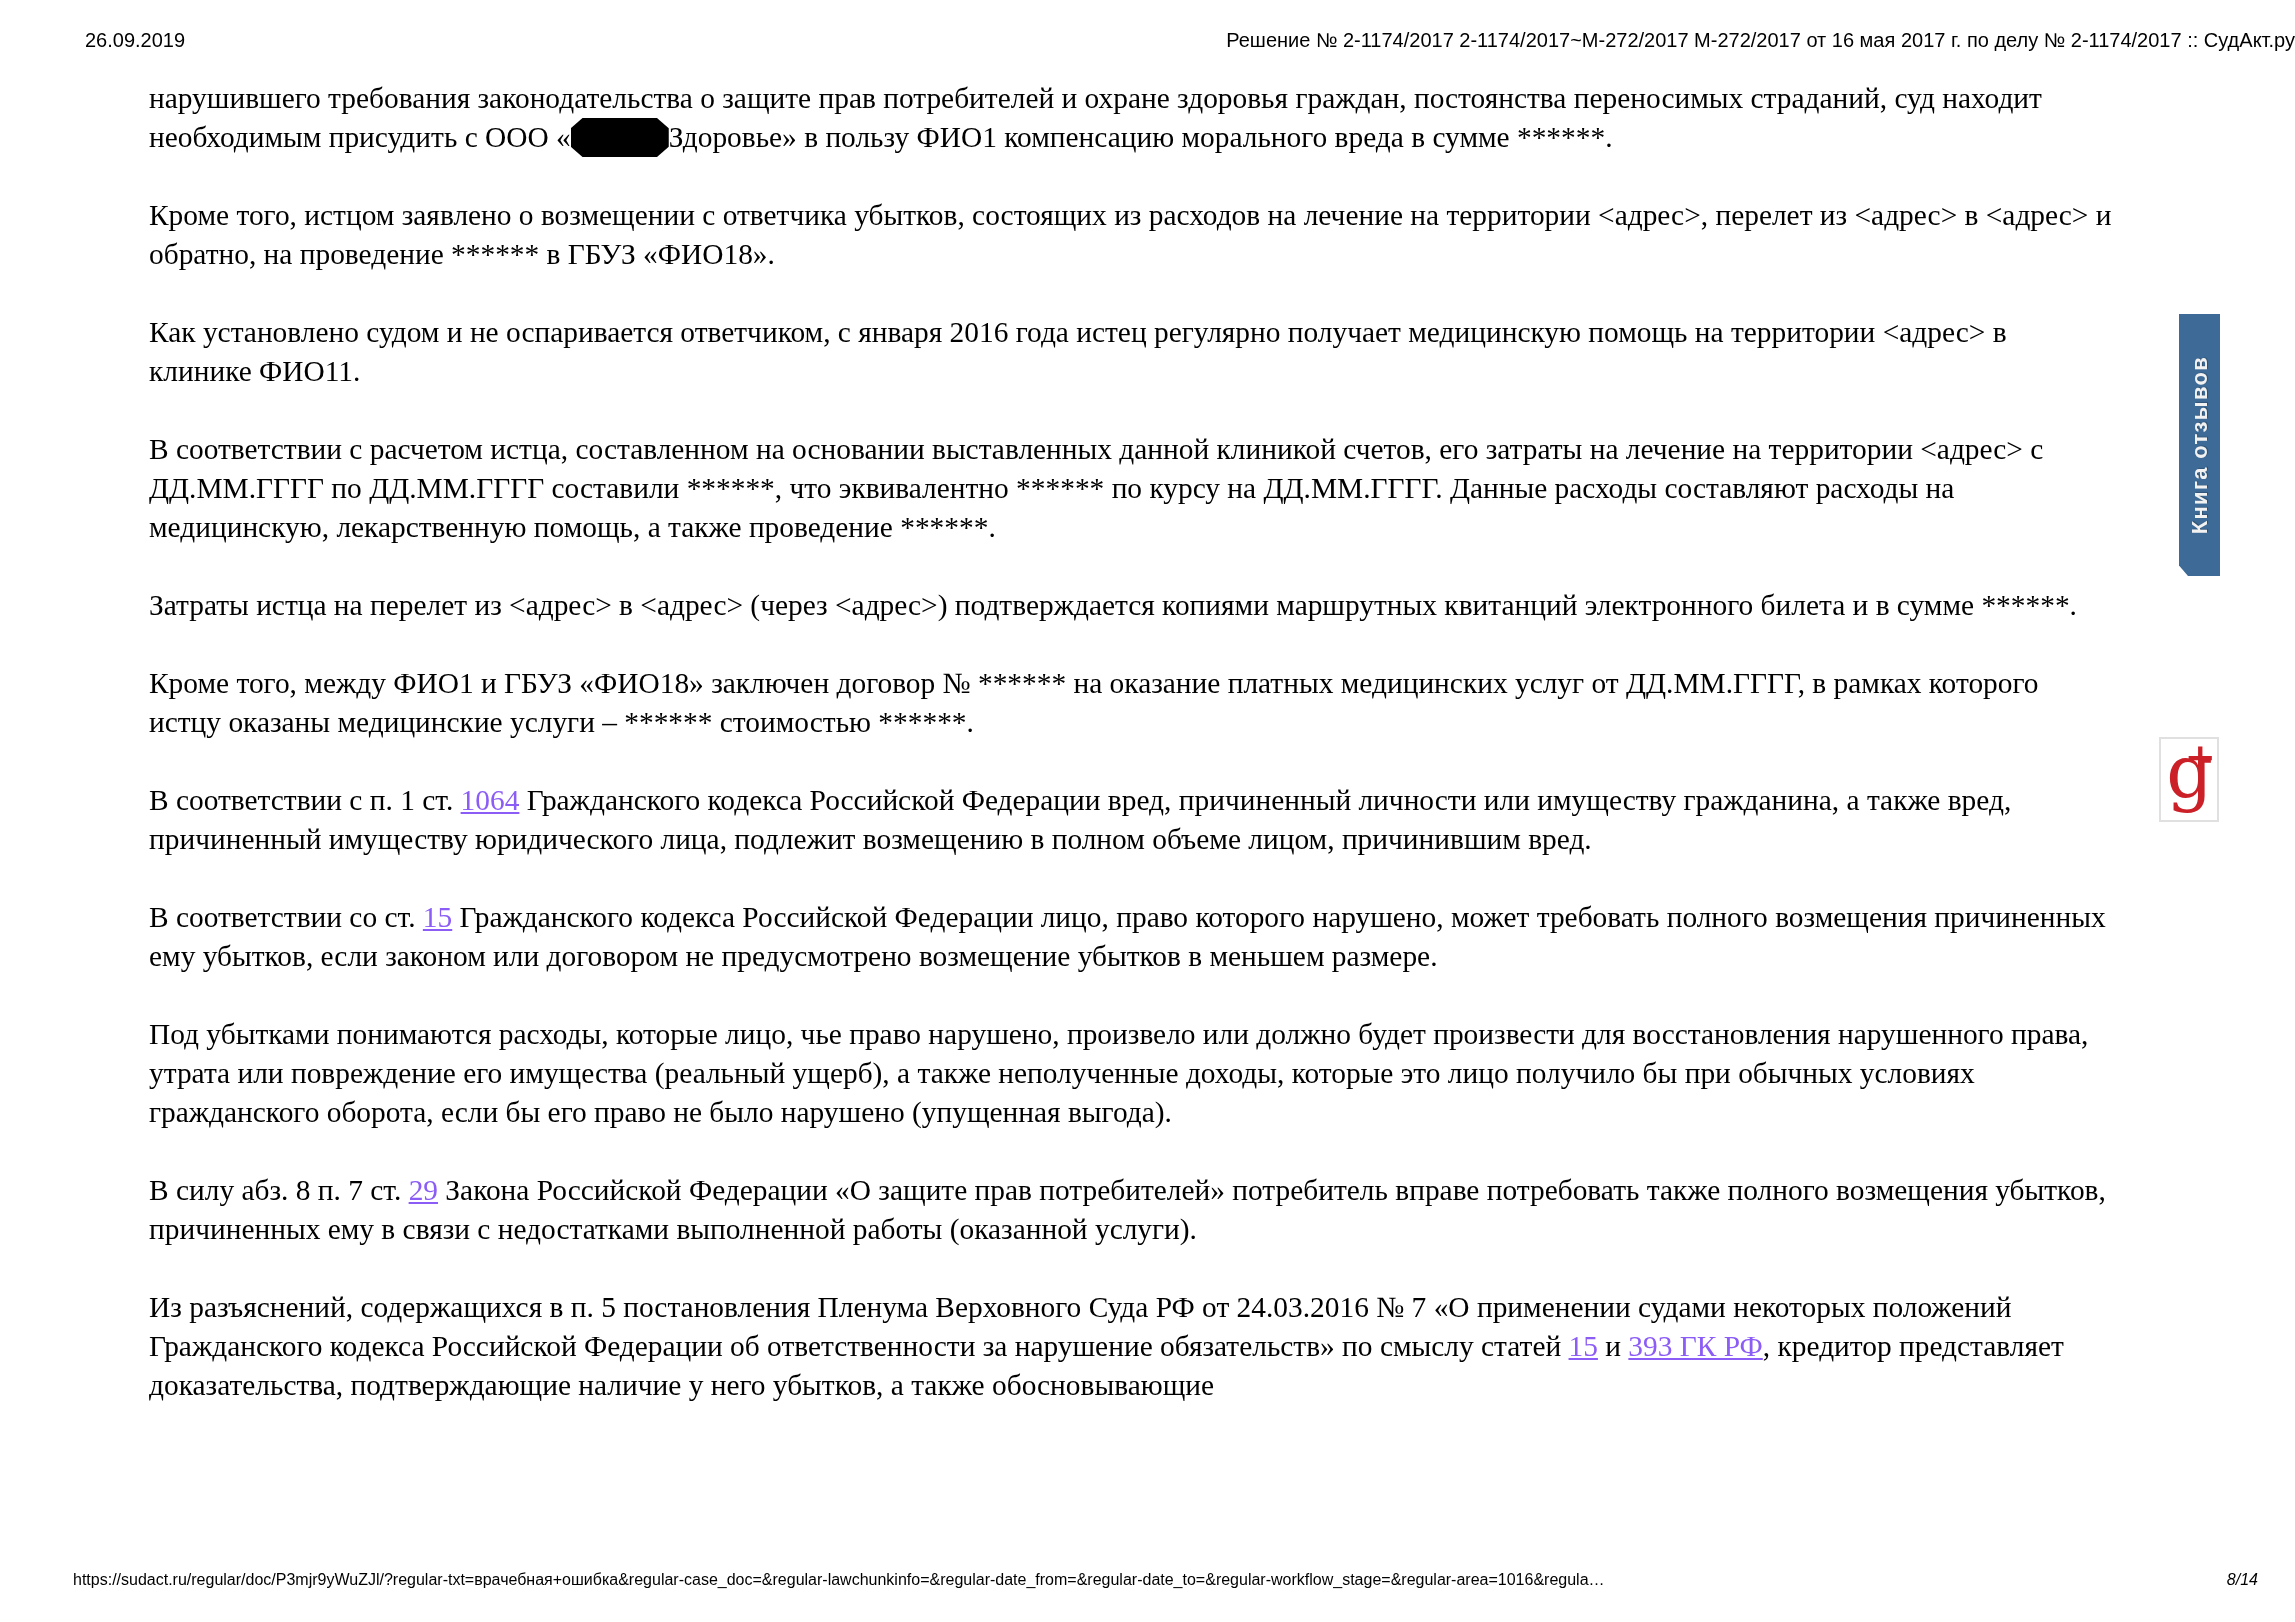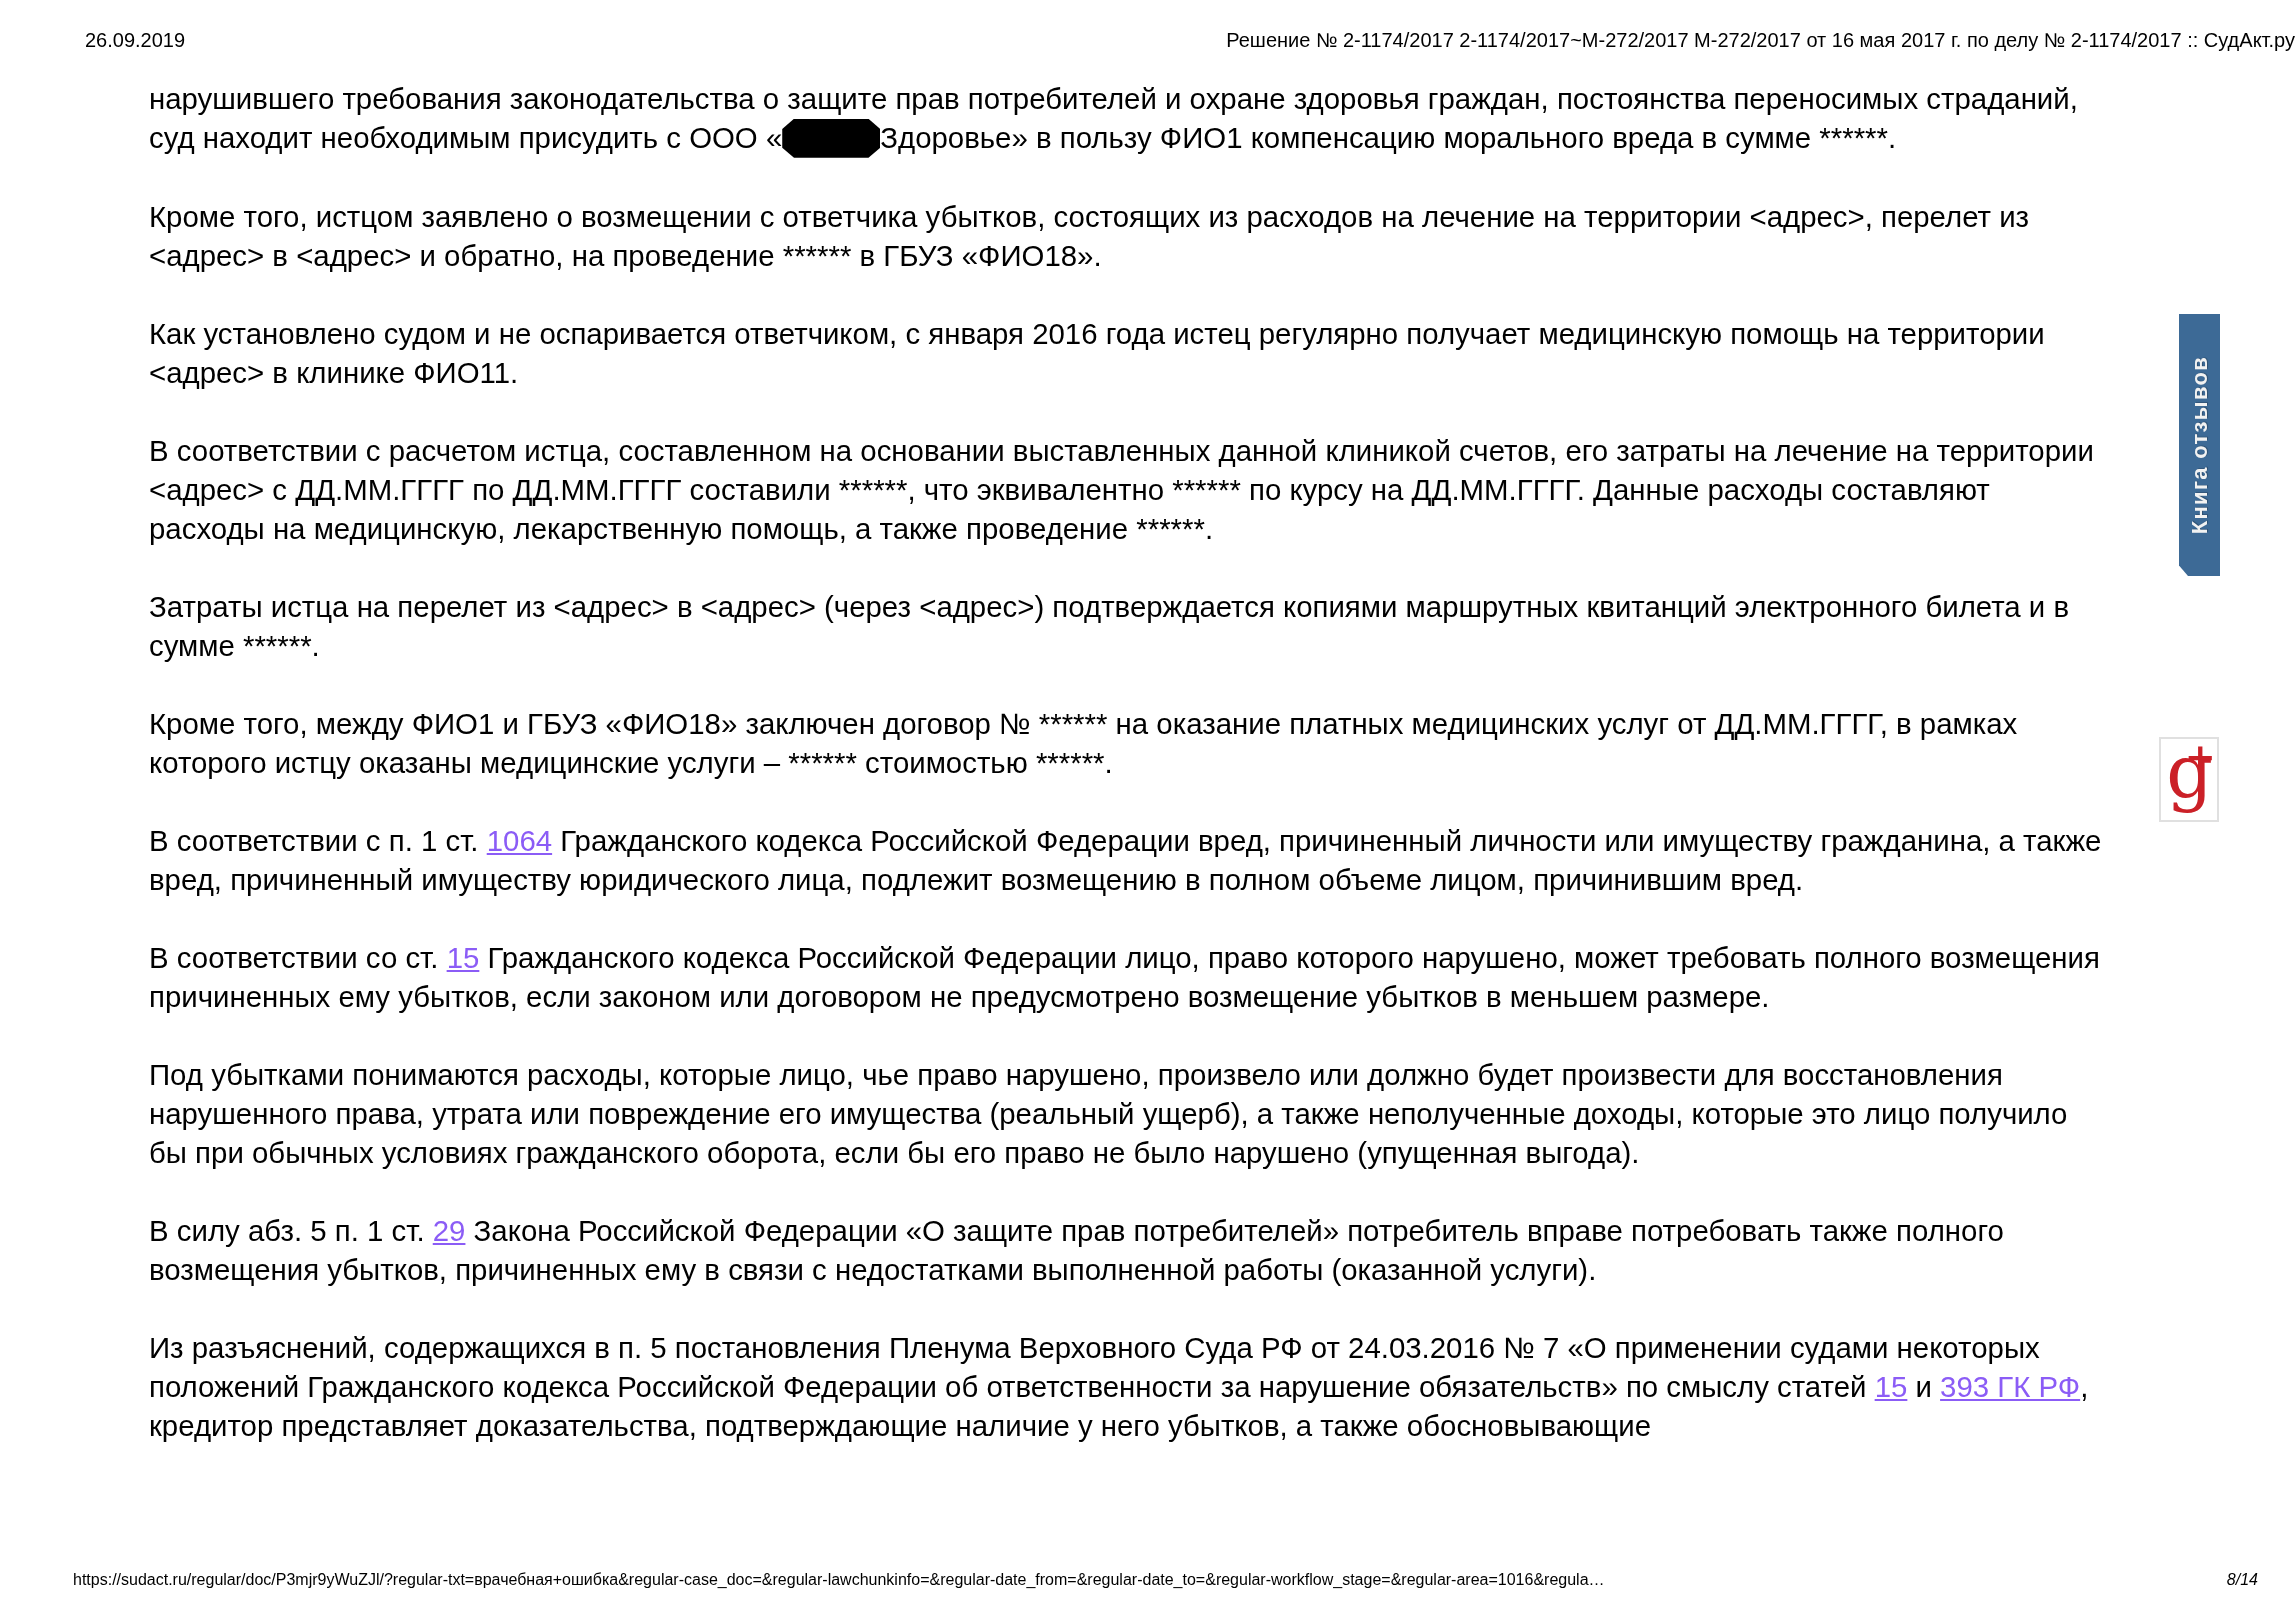--- a/index.html
+++ b/index.html
@@ -6,21 +6,21 @@
   .page{position:relative;width:2295px;height:1622px;background:#ffffff;
         font-family:"Liberation Sans",sans-serif;color:#000;overflow:hidden;}
 
   
   .print-header{position:absolute;top:27.5px;left:0;right:0;height:29px;font-size:20px;line-height:25px;}
   .ph-date{position:absolute;left:73px;top:0;margin-left:12px;}
   .ph-title{display:block;text-align:right;padding-left:9px;}
 
   
   .doc-body{position:absolute;left:149px;top:79px;width:1963px;
-            font-size:29.4px;line-height:39px;text-align:left;}
+            font-size:29.4px;line-height:39px;text-align:left;font-family:Liberation Serif, serif;}
   .doc-body p{margin:0 0 39px 0;}
   .law-link{color:#8b5cf6;text-decoration:underline;cursor:pointer;}
   .redaction{display:inline-block;width:98px;height:39px;background:#000;
              vertical-align:-9.8px;
              clip-path:polygon(12% 0,88% 0,100% 26%,100% 74%,88% 100%,12% 100%,0 74%,0 26%);}
 
   
   .feedback-tab{position:absolute;left:2179px;top:314px;width:41px;height:262px;
                 background:#3d6a96;cursor:pointer;
                 clip-path:polygon(0 0,100% 0,100% 100%,22% 100%,0 96%);
@@ -55,21 +55,21 @@
   <div class="doc-body">
       <p><span>нарушившего требования законодательства о защите прав потребителей и охране здоровья граждан, постоянства переносимых страданий, суд находит необходимым присудить с ООО «</span><span class="redaction"></span><span>Здоровье» в пользу ФИО1 компенсацию морального вреда в сумме ******.</span></p>
       <p><span>Кроме того, истцом заявлено о возмещении с ответчика убытков, состоящих из расходов на лечение на территории &lt;адрес&gt;, перелет из &lt;адрес&gt; в &lt;адрес&gt; и обратно, на проведение ****** в ГБУЗ «ФИО18».</span></p>
       <p><span>Как установлено судом и не оспаривается ответчиком, с января 2016 года истец регулярно получает медицинскую помощь на территории &lt;адрес&gt; в клинике ФИО11.</span></p>
       <p><span>В соответствии с расчетом истца, составленном на основании выставленных данной клиникой счетов, его затраты на лечение на территории &lt;адрес&gt; с ДД.ММ.ГГГГ по ДД.ММ.ГГГГ составили ******, что эквивалентно ****** по курсу на ДД.ММ.ГГГГ. Данные расходы составляют расходы на медицинскую, лекарственную помощь, а также проведение ******.</span></p>
       <p><span>Затраты истца на перелет из &lt;адрес&gt; в &lt;адрес&gt; (через &lt;адрес&gt;) подтверждается копиями маршрутных квитанций электронного билета и в сумме ******.</span></p>
       <p><span>Кроме того, между ФИО1 и ГБУЗ «ФИО18» заключен договор № ****** на оказание платных медицинских услуг от ДД.ММ.ГГГГ, в рамках которого истцу оказаны медицинские услуги – ****** стоимостью ******.</span></p>
       <p><span>В соответствии с п. 1 ст. </span><a class="law-link">1064</a><span> Гражданского кодекса Российской Федерации вред, причиненный личности или имуществу гражданина, а также вред, причиненный имуществу юридического лица, подлежит возмещению в полном объеме лицом, причинившим вред.</span></p>
       <p><span>В соответствии со ст. </span><a class="law-link">15</a><span> Гражданского кодекса Российской Федерации лицо, право которого нарушено, может требовать полного возмещения причиненных ему убытков, если законом или договором не предусмотрено возмещение убытков в меньшем размере.</span></p>
       <p><span>Под убытками понимаются расходы, которые лицо, чье право нарушено, произвело или должно будет произвести для восстановления нарушенного права, утрата или повреждение его имущества (реальный ущерб), а также неполученные доходы, которые это лицо получило бы при обычных условиях гражданского оборота, если бы его право не было нарушено (упущенная выгода).</span></p>
-      <p><span>В силу абз. 5 п. 1 ст. </span><a class="law-link">29</a><span> Закона Российской Федерации «О защите прав потребителей» потребитель вправе потребовать также полного возмещения убытков, причиненных ему в связи с недостатками выполненной работы (оказанной услуги).</span></p>
+      <p><span>В силу абз. 8 п. 7 ст. </span><a class="law-link">29</a><span> Закона Российской Федерации «О защите прав потребителей» потребитель вправе потребовать также полного возмещения убытков, причиненных ему в связи с недостатками выполненной работы (оказанной услуги).</span></p>
       <p><span>Из разъяснений, содержащихся в п. 5 постановления Пленума Верховного Суда РФ от 24.03.2016 № 7 «О применении судами некоторых положений Гражданского кодекса Российской Федерации об ответственности за нарушение обязательств» по смыслу статей </span><a class="law-link">15</a><span> и </span><a class="law-link">393 ГК РФ</a><span>, кредитор представляет доказательства, подтверждающие наличие у него убытков, а также обосновывающие</span></p>
     </div>
 
   <div class="feedback-tab">
     <span class="feedback-label">Книга отзывов</span>
   </div>
 
   <div class="gplus">
     <span class="gplus-g">g</span>
     <span class="gplus-plus">+</span>

